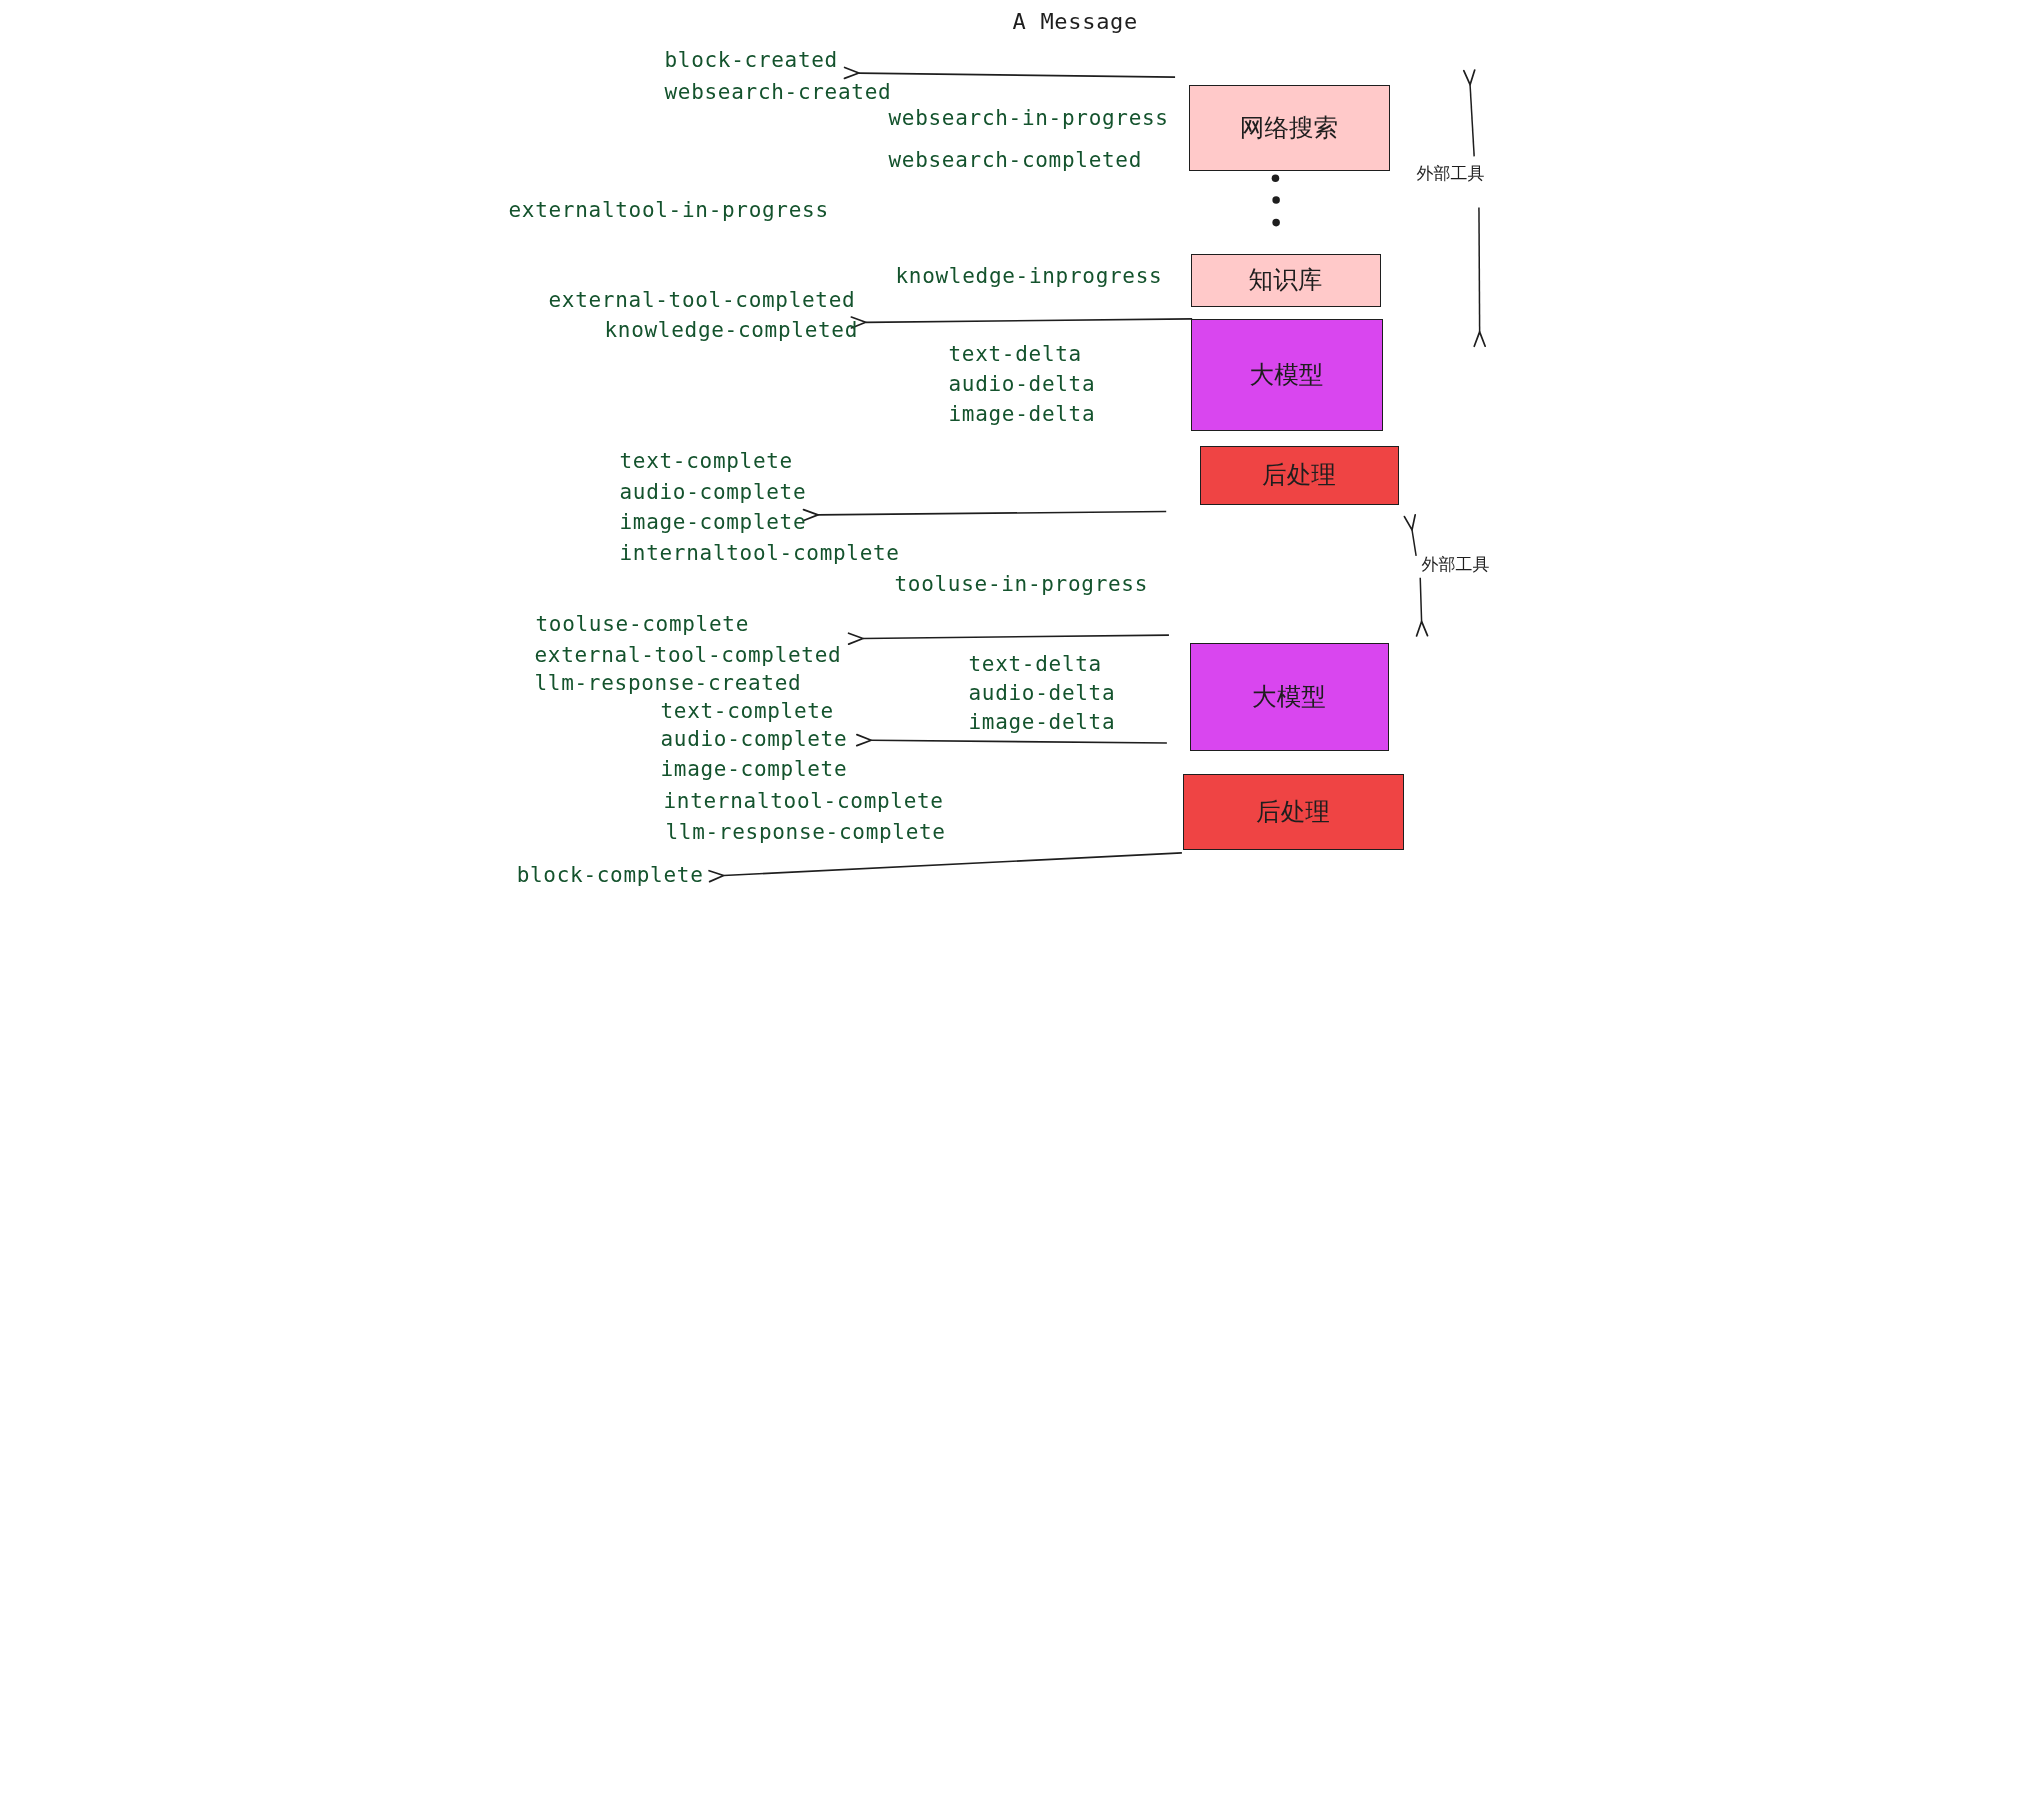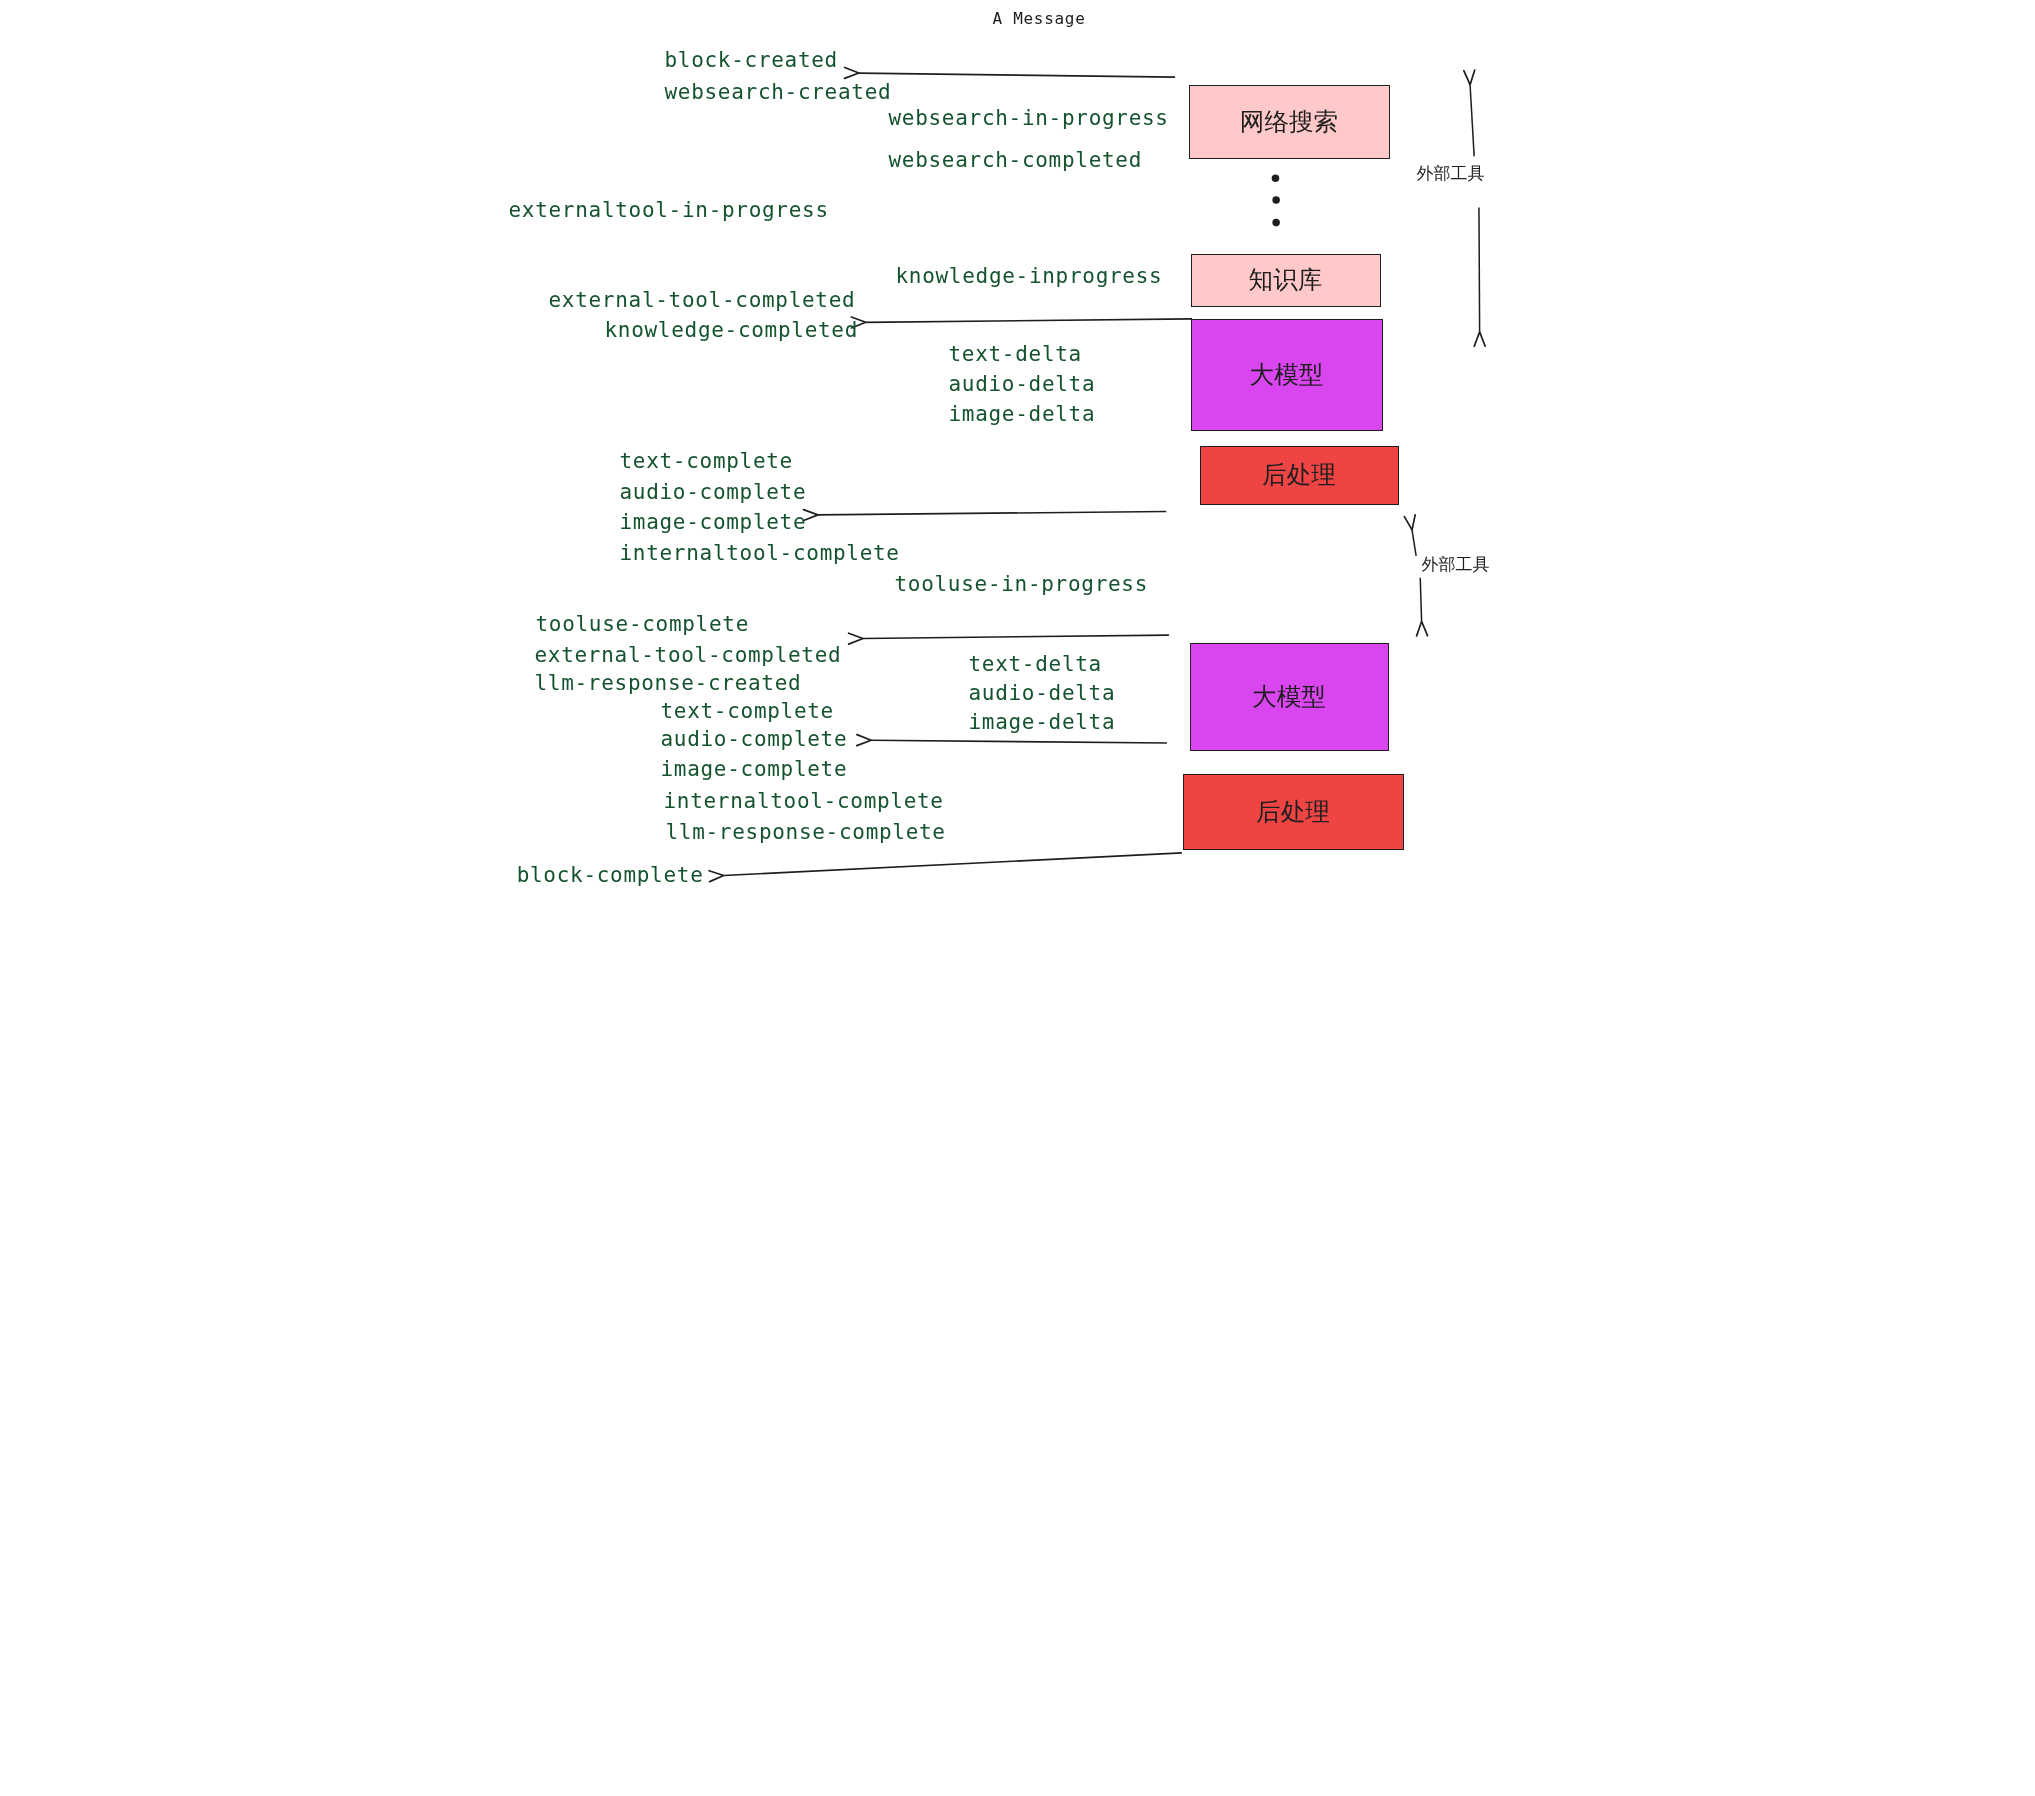--- a/index.html
+++ b/index.html
@@ -15,22 +15,22 @@
   .ev{
     position:absolute;
     font-size:21px;
     letter-spacing:0.7px;
     line-height:1;
     white-space:nowrap;
     color:#14532d;
   }
   .title{
     position:absolute;
-    left:484px;top:11px;
-    font-size:16px;
+    left:504px;top:11px;
+    font-size:22px;
     letter-spacing:0.7px;
     line-height:1;
     white-space:nowrap;
     text-align:center;
   }
   .box{
     position:absolute;
     border:1.7px solid #1e1e1e;
     display:flex;align-items:center;justify-content:center;
     box-sizing:border-box;
@@ -93,21 +93,21 @@
     <line x1="1328" y1="814" x2="1322" y2="776" stroke="#1e1e1e" stroke-width="2.2" marker-end="url(#arrow)"></line>
     <line x1="1334" y1="846" x2="1336" y2="910" stroke="#1e1e1e" stroke-width="2.2" marker-end="url(#arrow)"></line>
 
     <g fill="#1e1e1e">
       <circle cx="1122" cy="261" r="5.5"></circle>
       <circle cx="1123" cy="293" r="5.5"></circle>
       <circle cx="1123" cy="326" r="5.5"></circle>
     </g>
   </svg>
 
-  <div class="box pink" style="left:680px;top:85px;width:201px;height:74px">
+  <div class="box pink" style="left:680px;top:85px;width:201px;height:86px">
     <span>网络搜索</span>
   </div>
   <div class="box pink" style="left:682px;top:254px;width:190px;height:53px">
     <span>知识库</span>
   </div>
   <div class="box green" style="left:682px;top:319px;width:192px;height:112px">
     <span>大模型</span>
   </div>
   <div class="box white" style="left:691px;top:446px;width:199px;height:59px">
     <span>后处理</span>

